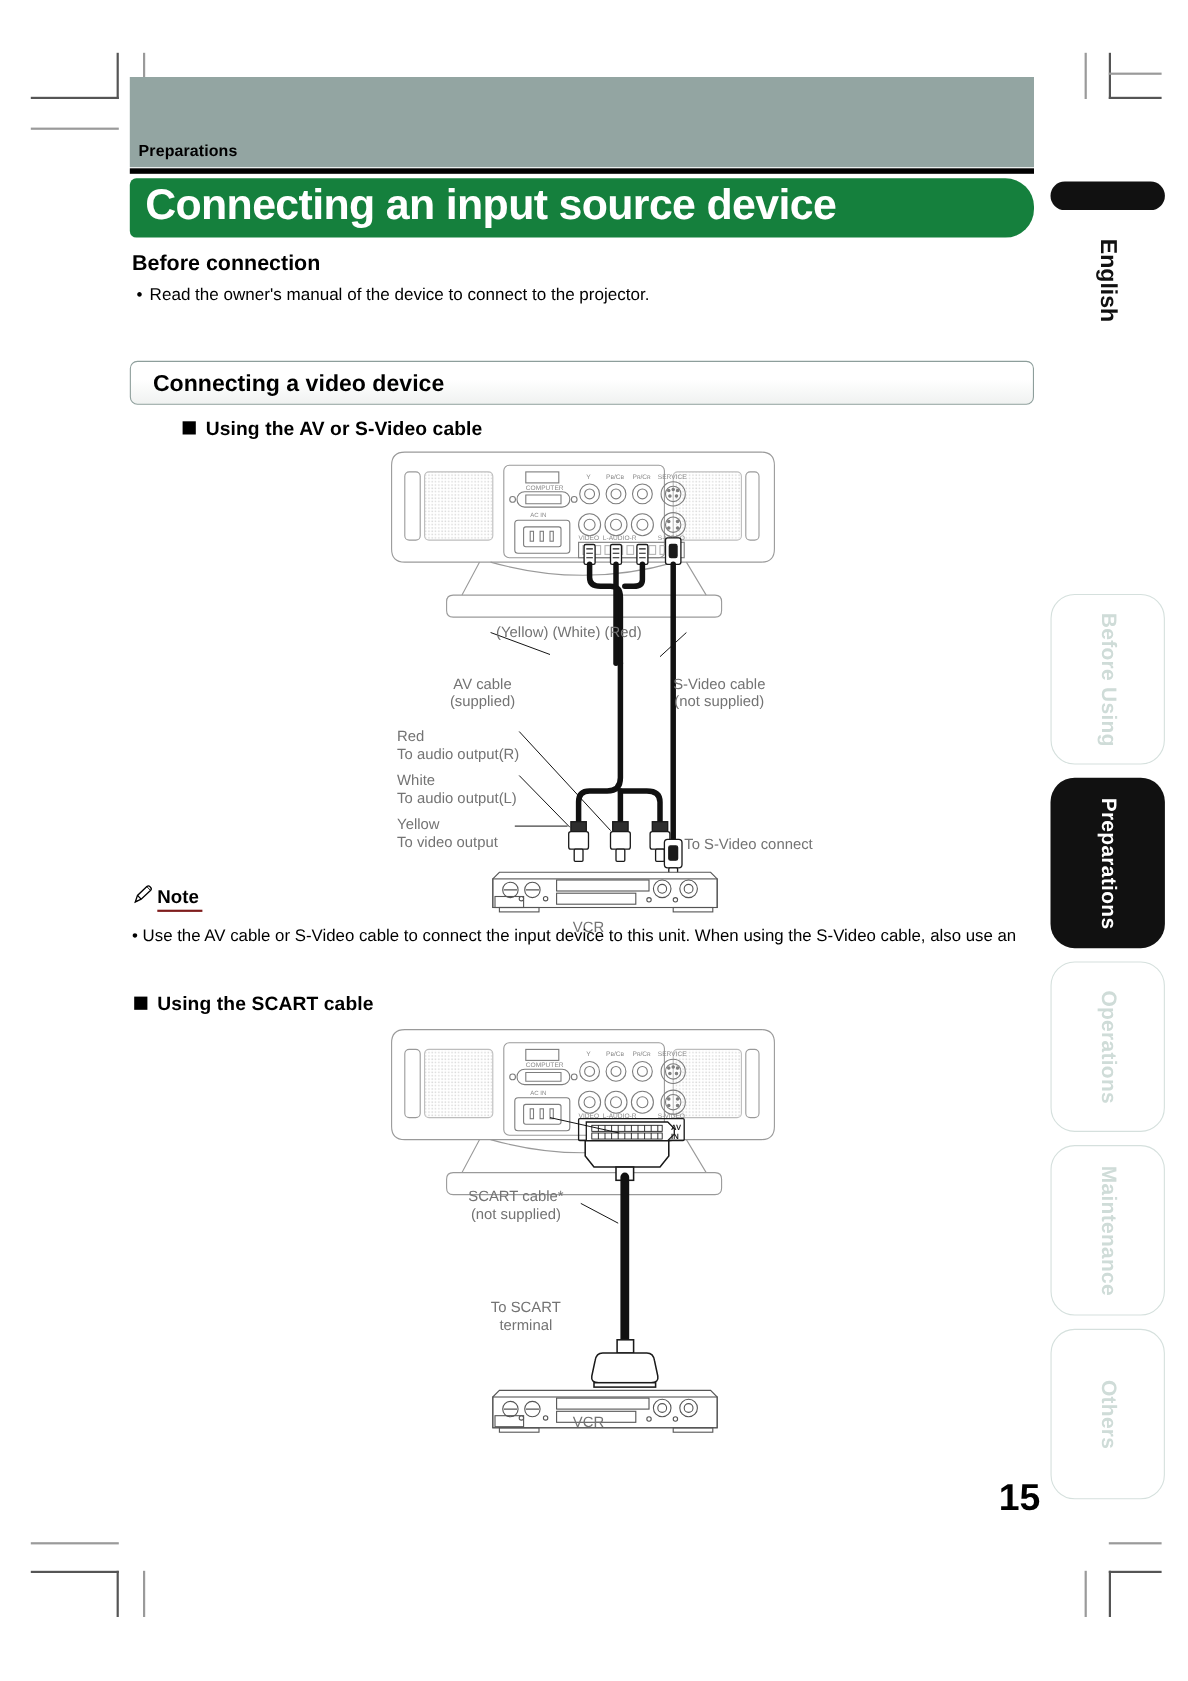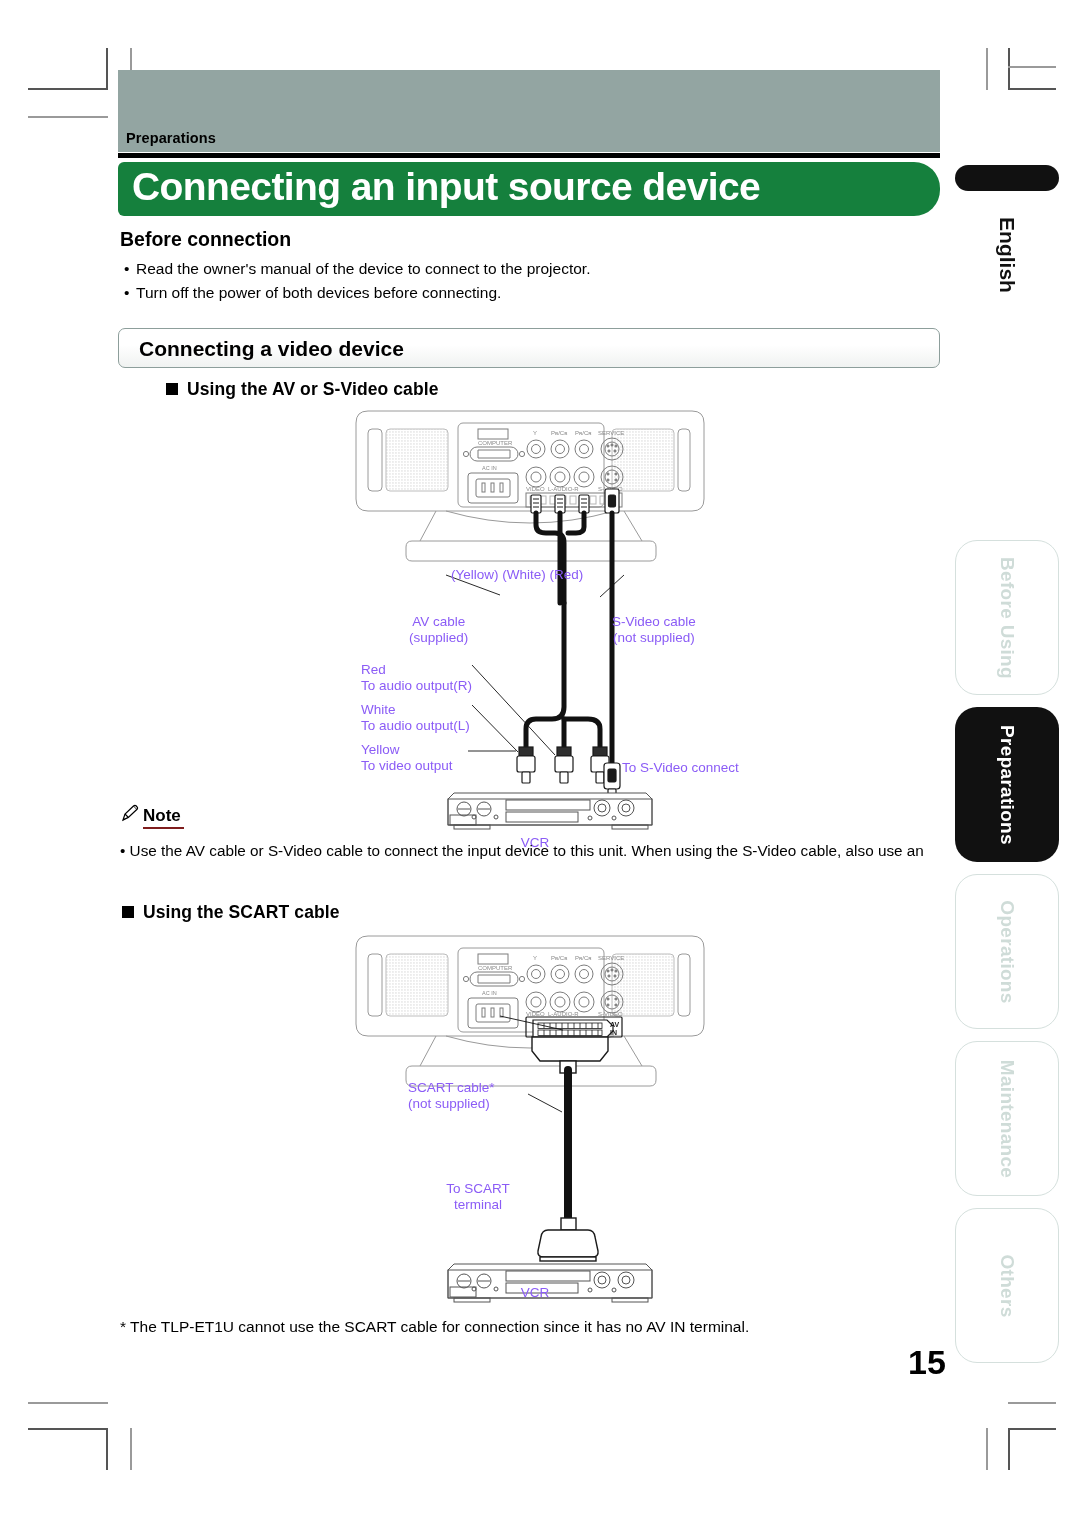--- a/index.html
+++ b/index.html
@@ -65,23 +65,23 @@
   #tab-english{position:absolute;left:955px;top:165px;width:104px;height:26px;
                background:#111;border-radius:16px;}
   #english-label{position:absolute;left:955px;top:195px;width:104px;height:120px;}
   #english-label .txt{position:absolute;left:50%;top:50%;
                       transform:translate(-50%,-50%) rotate(90deg);
                       white-space:nowrap;font-weight:bold;font-size:21px;color:#111;}
 
   
   .art{position:absolute;}
   .art svg{display:block;}
-  .lbl{position:absolute;font-size:13.5px;white-space:nowrap;line-height:1.18;color:#8b5cf6;}
+  .lbl{position:absolute;font-size:13.5px;white-space:nowrap;line-height:1.18;color:#737373;}
   .lbl.c{text-align:center;}
-  .lbl.r{text-align:left;}
+  .lbl.r{text-align:center;}
 </style>
 </head>
 <body>
 
 <div class="cmark h" style="left:28px;top:88px;width:80px;"></div>
 <div class="cmark v" style="left:106px;top:48px;height:42px;"></div>
 <div class="cmark h light" style="left:28px;top:116px;width:80px;"></div>
 <div class="cmark v light" style="left:130px;top:48px;height:42px;"></div>
 
 <div class="cmark h" style="left:1008px;top:88px;width:48px;"></div>
@@ -106,23 +106,20 @@
   </div>
   <div id="banner-rule"></div>
 
   <div id="titlebar">
     <h1>Connecting an input source device</h1>
   </div>
 
   <div id="before-h">Before connection</div>
   <div class="bullet-line" style="top:190px;">
     <span class="b">•</span><span>Read the owner's manual of the device to connect to the projector.</span>
-  </div>
-  <div class="bullet-line" style="top:214px;">
-    <span class="b">•</span><span>Turn off the power of both devices before connecting.</span>
   </div>
 
   <div id="secbox">
     <span>Connecting a video device</span>
   </div>
 
   <div class="subhead" style="left:4px;top:309px;margin-left:44px;">
     <span class="sq"></span><span>Using the AV or S-Video cable</span>
   </div>
 
@@ -486,21 +483,20 @@
     <div>(not supplied)</div>
   </div>
 
   <div class="lbl c" style="left:312px;top:1111px;width:96px;">
     <div>To SCART</div>
     <div>terminal</div>
   </div>
 
   <div class="lbl c" style="left:392px;top:1215px;width:50px;">VCR</div>
 
-  <div id="footnote">* The TLP-ET1U cannot use the SCART cable for connection since it has no AV IN terminal.</div>
   <div id="pageno">15</div>
 </div>
 
 <div id="tab-english"></div>
 <div id="english-label">
   <span class="txt">English</span>
 </div>
 
 <div id="tabs">
   <div class="tab pale" style="top:375px;height:155px;">

